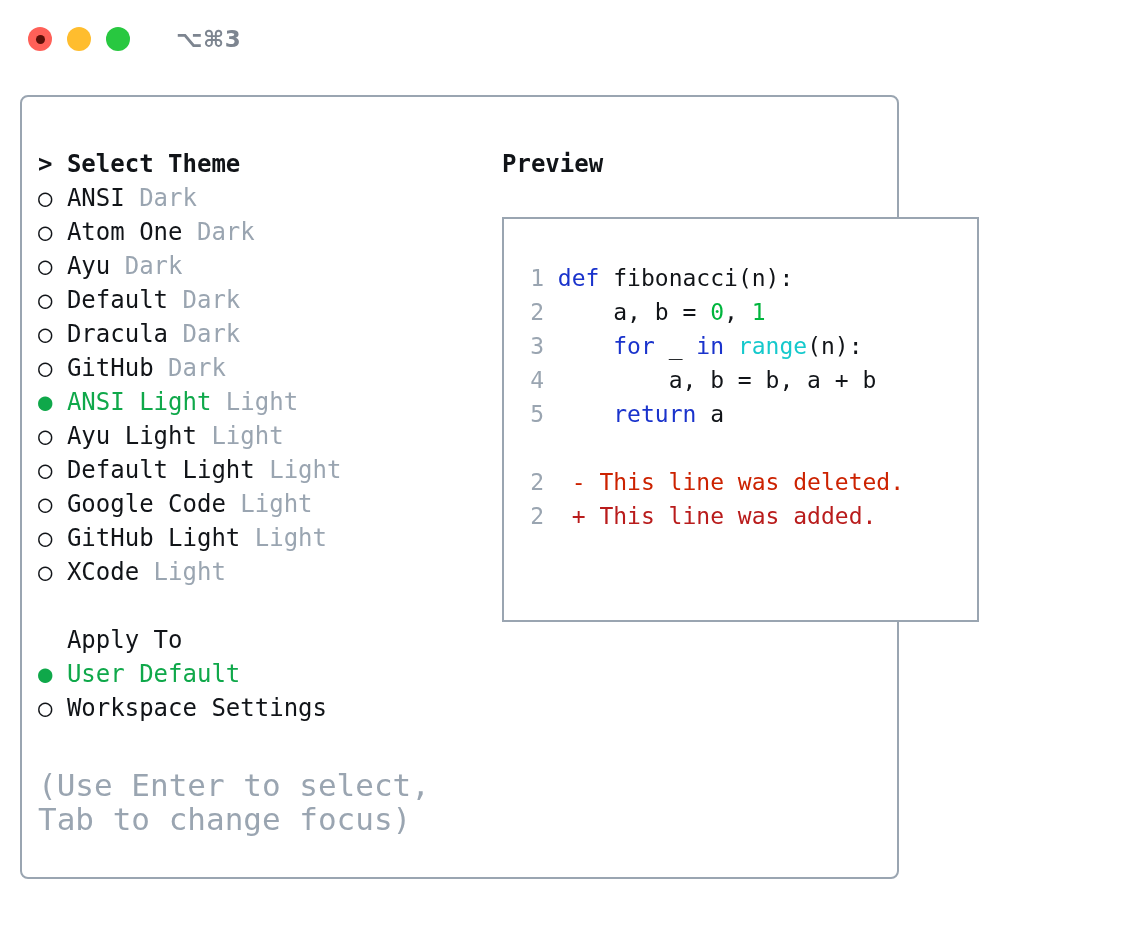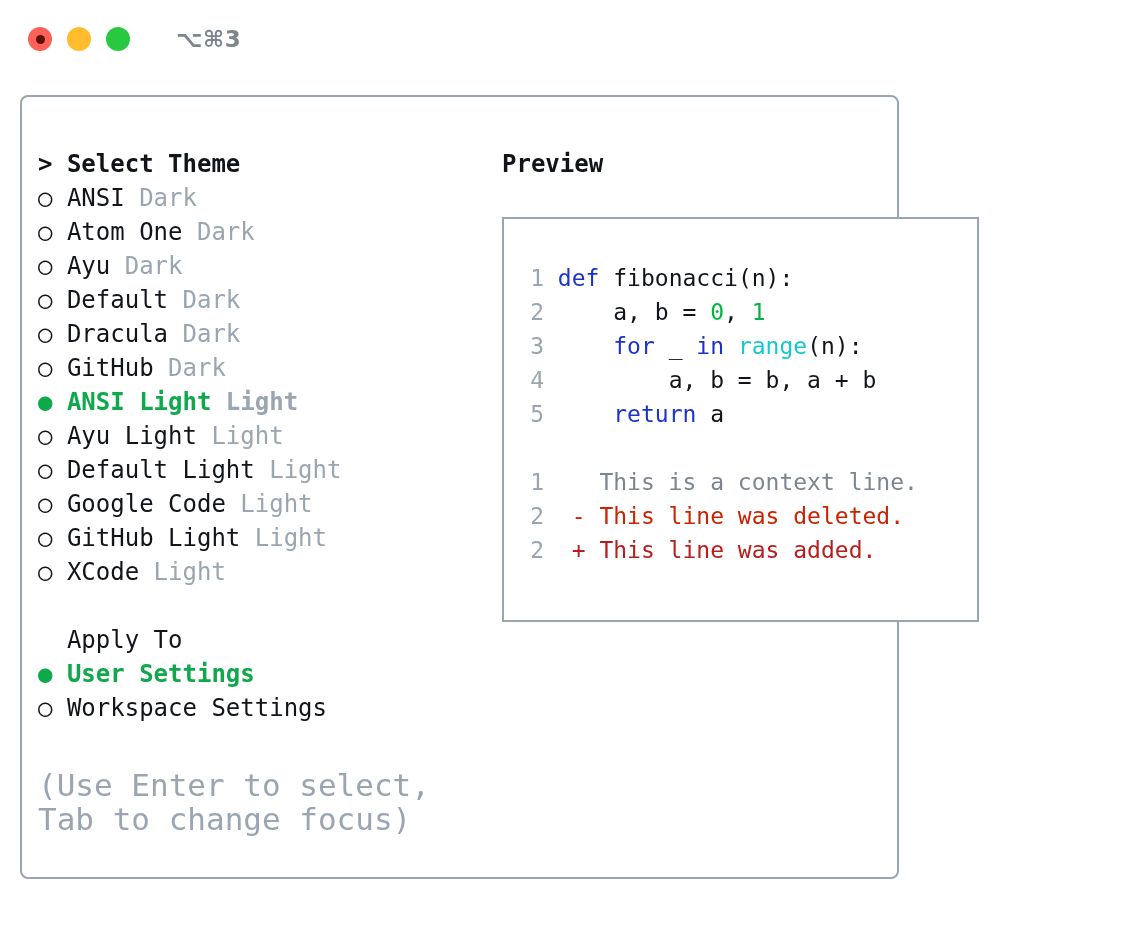--- a/index.html
+++ b/index.html
@@ -106,21 +106,21 @@
 
   .opt {
     font-size: 24px;
     line-height: 34px;
     color: #111418;
     white-space: pre;
     display: block;
   }
   .opt .marker { display: inline; }
   .opt .suffix { color: #9aa5b1; }
-  .opt.selected { color: #0fa84a; font-weight: bold; }
+  .opt.selected { color: #0fa84a; }
   .opt.selected .marker { color: #0fa84a; }
 
   .spacer-sm { height: 34px; }
 
   .hint {
     margin-top: 43px;
     font-size: 31px;
     line-height: 34px;
     color: #9aa5b1;
     width: 420px;
@@ -208,42 +208,41 @@
             <div class="opt"><span class="marker">○ </span><span class="label">Google Code</span><span class="suffix"> Light</span></div>
             <div class="opt"><span class="marker">○ </span><span class="label">GitHub Light</span><span class="suffix"> Light</span></div>
             <div class="opt"><span class="marker">○ </span><span class="label">XCode</span><span class="suffix"> Light</span></div>
           </div>
 
         <div class="spacer-sm"></div>
 
         <div class="section-title">  Apply To</div>
 
         <div id="apply-list">
-            <div class="opt selected"><span class="marker">● </span><span class="label">User Settings</span></div>
+            <div class="opt selected"><span class="marker">● </span><span class="label">User Default</span></div>
             <div class="opt"><span class="marker">○ </span><span class="label">Workspace Settings</span></div>
           </div>
 
         <div class="hint">(Use Enter to select, Tab to change focus)</div>
       </div>
 
       <div class="right-col">
 
         <div class="preview-title">Preview</div>
 
         <div class="preview-box">
           <div id="code-block">
               <div class="code-line"><span class="ln">1</span><span> </span><span class="kw">def</span><span> fibonacci(n):</span></div>
               <div class="code-line"><span class="ln">2</span><span> </span><span>    a, b = </span><span class="num">0</span><span>, </span><span class="num">1</span></div>
               <div class="code-line"><span class="ln">3</span><span> </span><span>    </span><span class="kw">for</span><span> _ </span><span class="kw">in</span><span> </span><span class="fn">range</span><span>(n):</span></div>
               <div class="code-line"><span class="ln">4</span><span> </span><span>        a, b = b, a + b</span></div>
               <div class="code-line"><span class="ln">5</span><span> </span><span>    </span><span class="kw">return</span><span> a</span></div>
             </div>
           <div class="gap"></div>
           <div id="diff-block">
-              <div class="code-line"><span class="ln">1</span><span class="diff-ctx">    This is a context line.</span></div>
               <div class="code-line"><span class="ln">2</span><span class="diff-del">  - This line was deleted.</span></div>
               <div class="code-line"><span class="ln">2</span><span class="diff-add">  + This line was added.</span></div>
             </div>
         </div>
       </div>
 
     </div>
   </div>
 </div>
 

